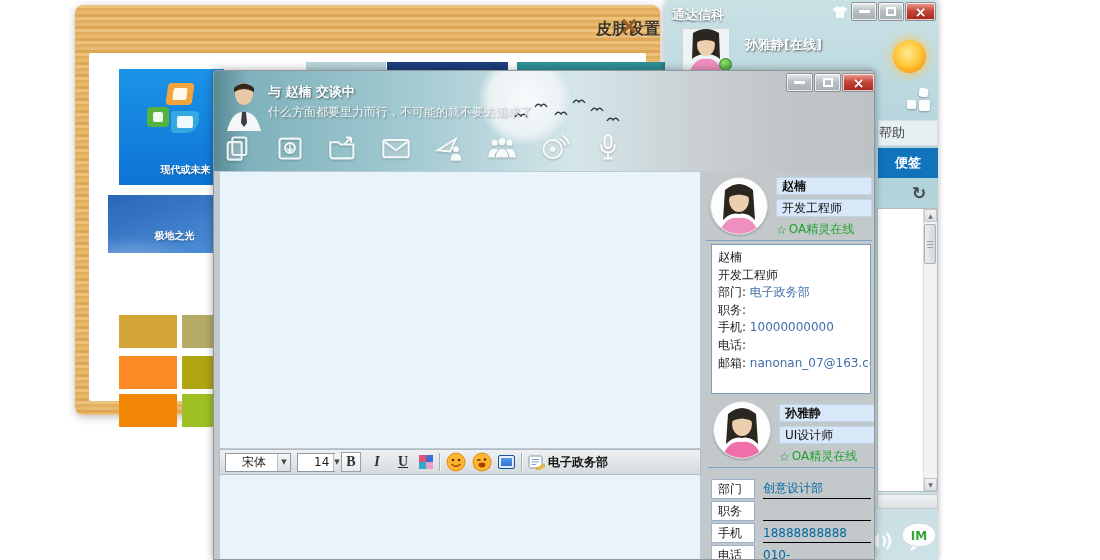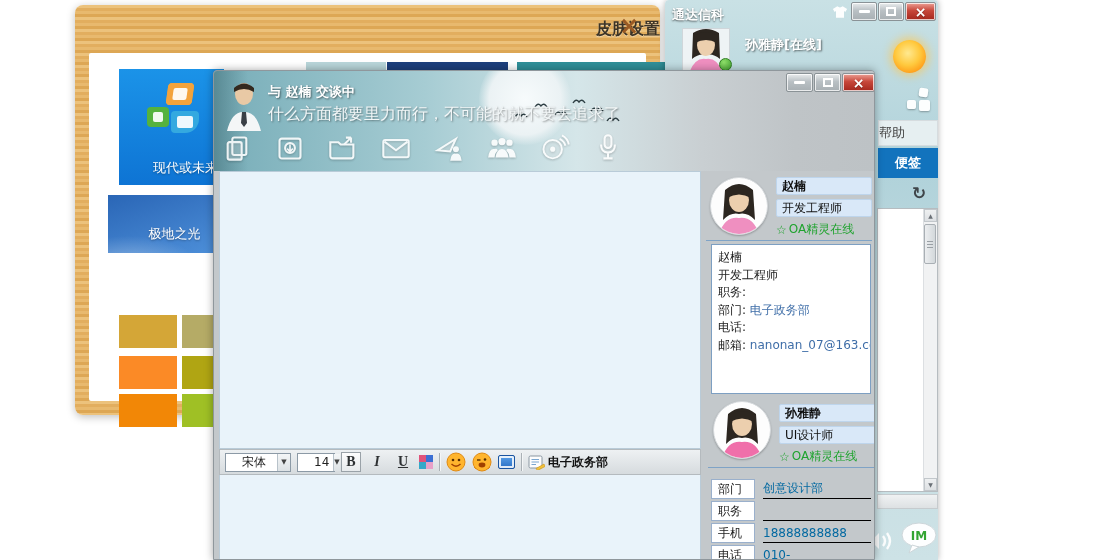--- a/index.html
+++ b/index.html
@@ -29,22 +29,22 @@
   .skin-tile{ position:absolute; cursor:pointer; }
   #tile-modern{ left:30px; top:16px; width:105px; height:116px;
     background:linear-gradient(180deg,#1b93e8,#0e74d4); }
   .logo{ position:absolute; left:26px; top:14px; width:54px; height:56px; }
   .logo i{ position:absolute; border-radius:4px; }
   .logo .lg-o{ left:22px; top:0; width:26px; height:22px; background:#f3a33c; transform:skewX(-8deg);
     box-shadow:inset 0 0 0 5px #f3a33c, inset 0 0 0 99px #fff0; }
   .logo .lg-g{ left:2px; top:24px; width:22px; height:20px; background:#55b23e; }
   .logo .lg-b{ left:26px; top:28px; width:28px; height:22px; background:#34a9e0; border-radius:4px 4px 14px 4px; }
   .logo i::after{ content:""; position:absolute; left:6px; top:5px; right:6px; bottom:5px; background:rgba(255,255,255,.92); border-radius:2px; }
-  .tile-label{ position:absolute; left:0; right:0; bottom:8px; text-align:center; color:#fff; font-weight:normal;
-    font-size:13px; text-shadow:0 1px 2px rgba(0,0,0,.35);margin-left:28px; }
+  .tile-label{ position:absolute; left:0; right:0; bottom:8px; text-align:center; color:#fff; font-weight:bold;
+    font-size:10px; text-shadow:0 1px 2px rgba(0,0,0,.35);margin-left:28px; }
   #tile-polar{ left:19px; top:142px; width:105px; height:58px;
     background:radial-gradient(120% 90% at 20% 120%, rgba(255,255,255,.35), rgba(255,255,255,0) 55%),
                linear-gradient(160deg,#2a66b6,#4c8ed8); }
   #tile-polar .tile-label{ bottom:10px; }
   .sliver{ position:absolute; top:9px; height:9px; }
   #sliver-1{ left:217px; width:80px; }
   #sliver-2{ left:298px; width:121px; }
   #sliver-3{ left:428px; width:159px; }
   .swatch{ position:absolute; width:58px; height:33px; cursor:pointer; }
 
@@ -98,21 +98,21 @@
   #chat-header{ position:absolute; left:0; top:0; right:0; height:100px;
     background:linear-gradient(90deg,#77adb8 0%,#a6ccd3 32%,#d5e6e9 55%,#c9cfd2 74%,#bfc4c7 88%,#bdc2c5 100%); }
   #chat-header::before{ content:""; position:absolute; left:0; top:0; bottom:0; width:34px;
     background:linear-gradient(90deg,rgba(40,80,88,.38),rgba(40,80,88,0)); }
   #moon{ position:absolute; left:265px; top:-18px; width:92px; height:92px; border-radius:50%;
     background:radial-gradient(circle, #f7fbfc 0%, #ebf2f4 55%, rgba(235,242,244,0) 72%); }
   .bird{ position:absolute; width:14px; height:8px; }
   #chat-avatar{ position:absolute; left:10px; top:8px; width:40px; height:52px; }
   #chat-title{ position:absolute; left:54px; top:12px; color:#fff; font-size:13px; font-weight:bold;
     text-shadow:1px 1px 2px rgba(0,0,0,.5); }
-  #chat-signature{ position:absolute; left:54px; top:33px; color:#f2f6f7; font-size:16px;
+  #chat-signature{ position:absolute; left:54px; top:33px; color:#f2f6f7; font-size:12px;
     text-shadow:1px 1px 2px rgba(0,0,0,.4); }
   #chat-toolbar{ position:absolute; left:6px; top:58px; height:38px; display:flex; gap:20px; align-items:center; }
   .tb-icon{ width:33px; height:33px; display:flex; align-items:center; justify-content:center; cursor:pointer; }
   .tb-icon svg{ opacity:.88; filter:drop-shadow(0 1px 1px rgba(0,0,0,.25)); }
 
   #msg-area{ position:absolute; left:5px; top:100px; width:482px; height:278px; background:#e9f3fa;
     border:1px solid #b9cbd8; }
   #editor-bar{ position:absolute; left:5px; top:378px; width:482px; height:26px;
     background:linear-gradient(#eef1f3,#d6dbde); border:1px solid #b4babe; display:flex; align-items:center;
     gap:6px; padding:0 5px; }
@@ -417,22 +417,23 @@
     <div class="tag-bar" style="left:562px;top:128px">开发工程师</div>
     <div class="status-row" style="left:562px;top:150px">
       <span>☆</span>
       <span>OA精灵在线</span>
     </div>
     <div class="card-line" style="left:492px;top:169px"></div>
 
     <div id="contact-details">
       <div class="d-line"><span>赵楠</span><span class="d-val"></span></div>
       <div class="d-line"><span>开发工程师</span><span class="d-val"></span></div>
+      <div class="d-line"><span>部门: </span><span class="d-val">电子政务部</span></div>
       <div class="d-line"><span>职务: </span><span class="d-val"></span></div>
-      <div class="d-line"><span>部门: </span><span class="d-val">电子政务部</span></div>
+      <div class="d-line"><span>手机: </span><span class="d-val">10000000000</span></div>
       <div class="d-line"><span>电话: </span><span class="d-val"></span></div>
       <div class="d-line"><span>邮箱: </span><span class="d-val">nanonan_07@163.com</span></div>
     </div>
 
     <div class="round-avatar" style="left:499px;top:330px">
       <svg width="56" height="56" viewBox="0 0 56 56">
         <path d="M14 12 Q28 0 42 12 L44 42 Q36 34 28 36 Q20 34 12 42 Z" fill="#2c2620"></path>
         <ellipse cx="28" cy="22" rx="10" ry="12" fill="#eccfae"></ellipse>
         <path d="M16 13 Q28 5 40 13 L40 20 Q28 13 16 20 Z" fill="#2c2620"></path>
         <path d="M8 56 Q14 38 28 40 Q42 38 48 56 Z" fill="#f06faa"></path>

